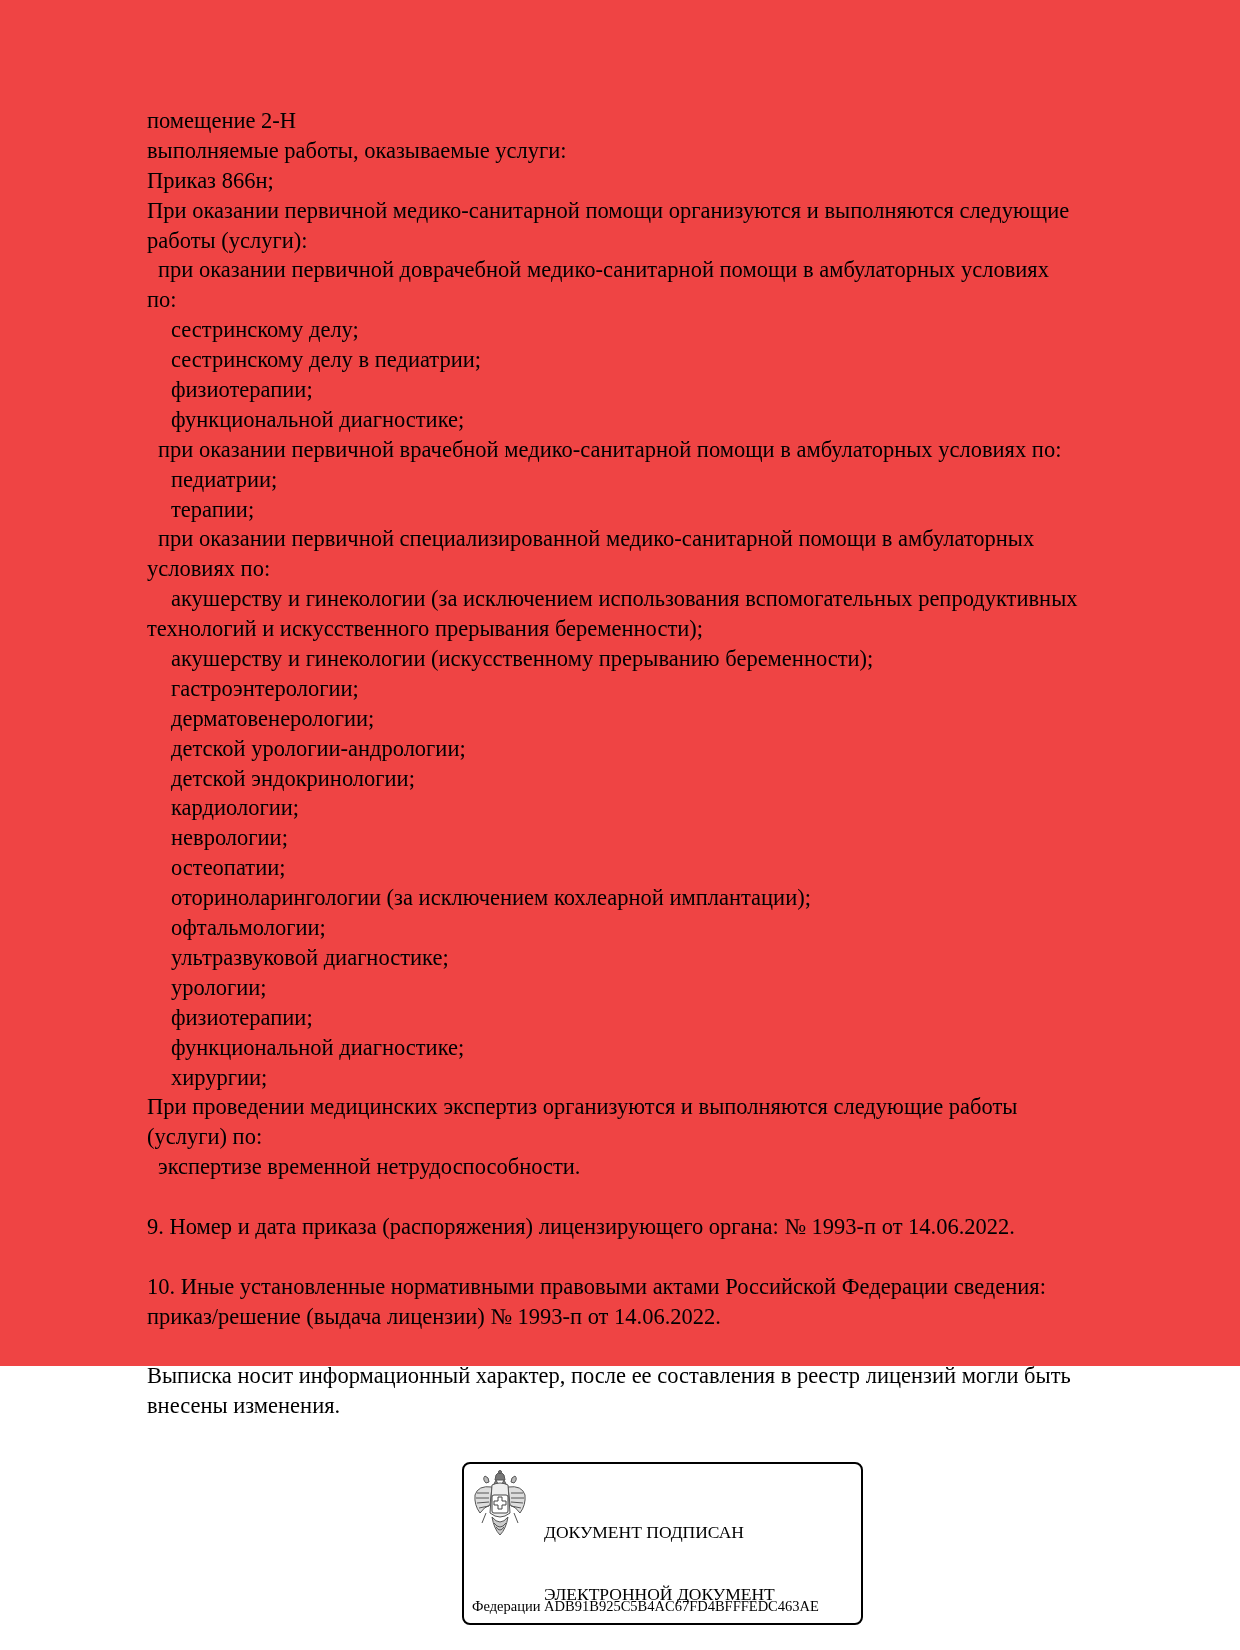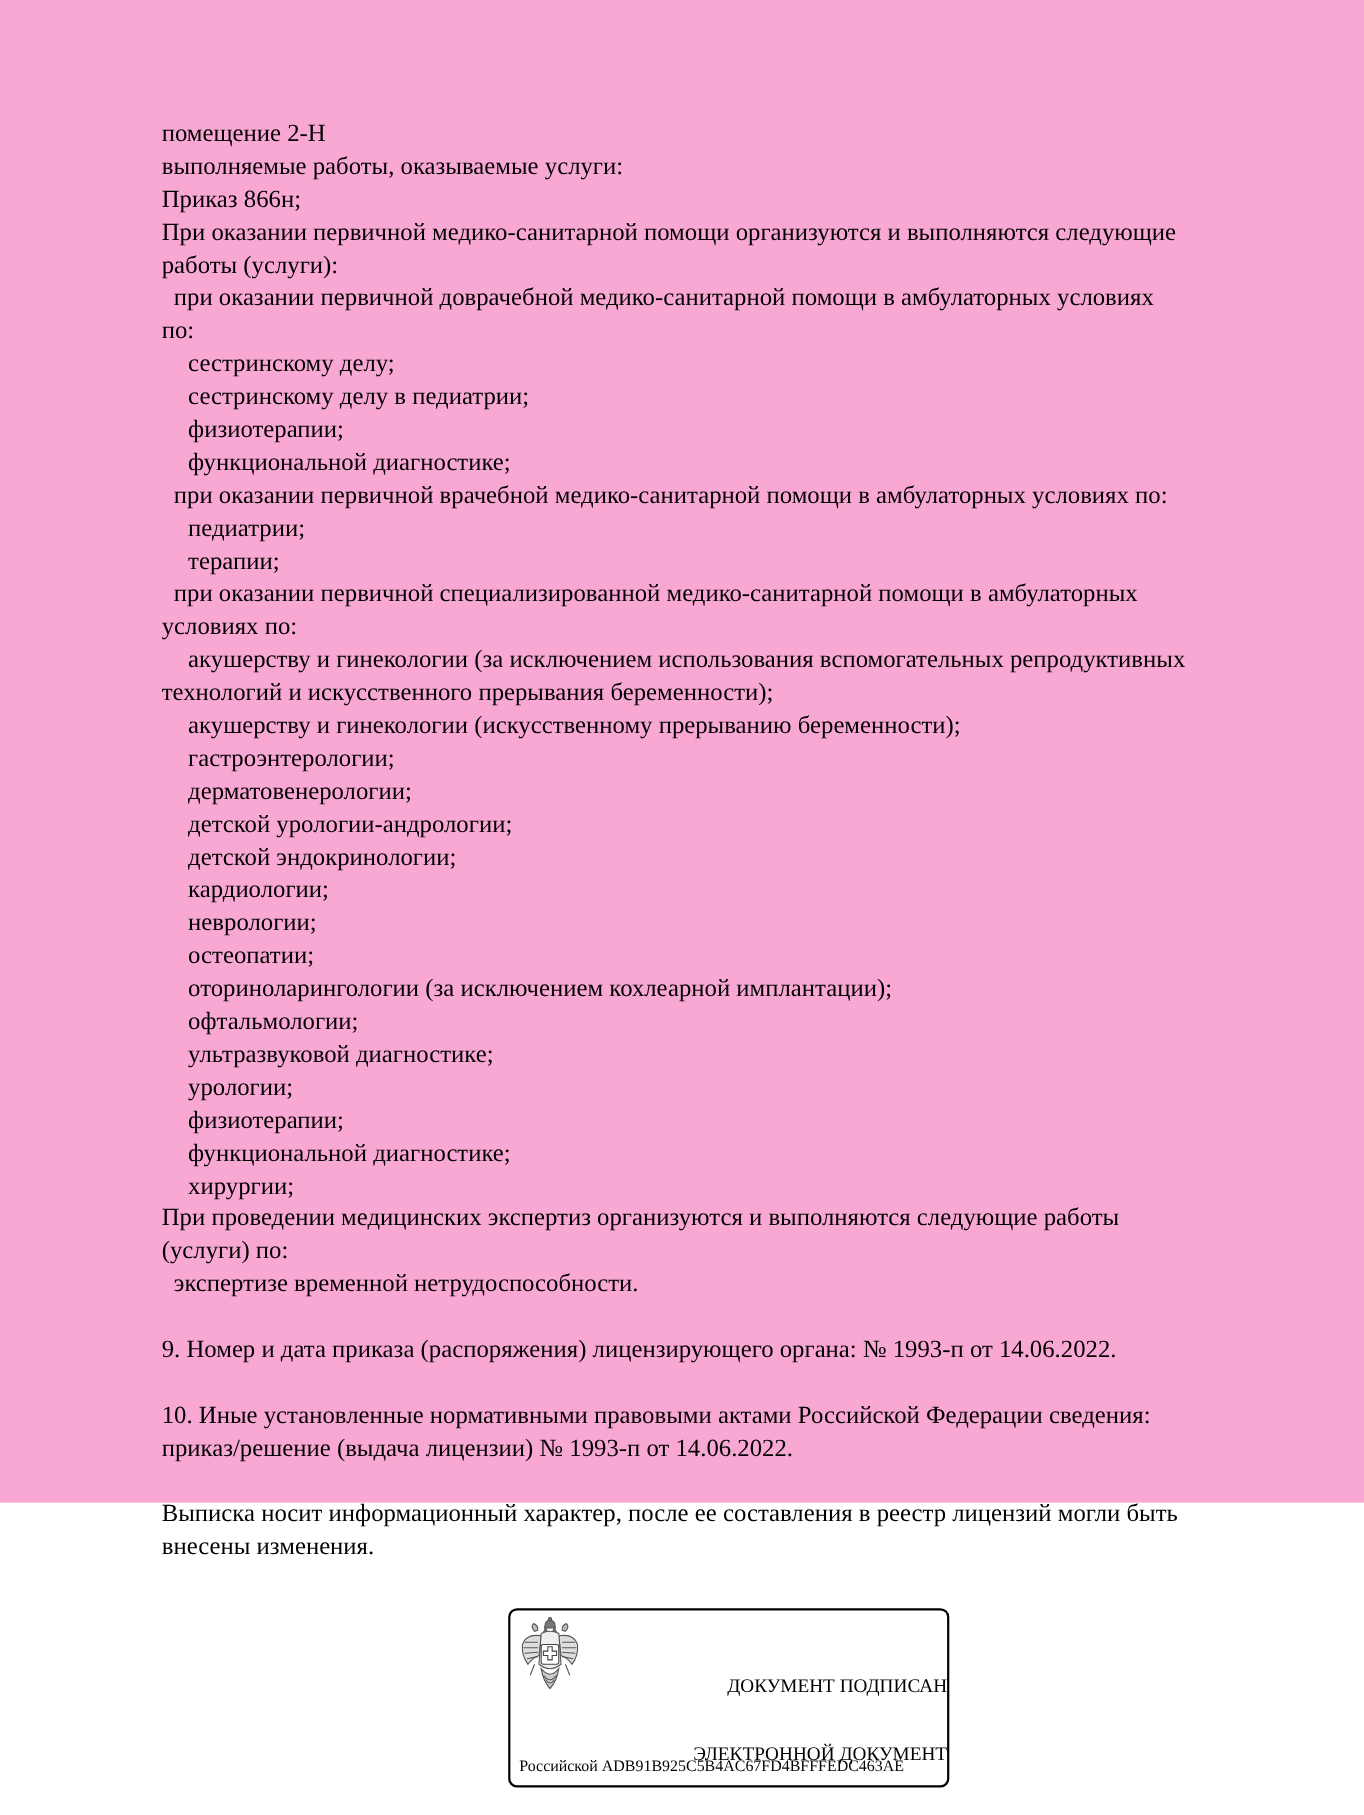--- a/index.html
+++ b/index.html
@@ -13,21 +13,21 @@
     position: relative;
     overflow: hidden;
     color: #000000;
     font-family: "Liberation Serif", "DejaVu Serif", serif;
   }
   .page {
     position: absolute;
     left: 0; top: 0;
     width: 1240px;
     height: 1366px;
-    background: #f9a8d4;
+    background: #ef4444;
   }
   .body-text {
     position: absolute;
     left: 147px;
     top: 106px;
     width: 1030px;
     font-size: 22.5px;
     line-height: 29.9px;
     white-space: pre;
   }
@@ -55,24 +55,24 @@
   }
   .emblem {
     position: absolute;
     left: 8px;
     top: 5px;
     width: 56px;
     height: 70px;
   }
   .stamp-title {
     position: absolute;
-    left: 92px;
+    left: 80px;
     top: 17px;
     width: 305px;
-    text-align: right;
+    text-align: left;
     font-size: 17.5px;
     line-height: 20.5px;
     white-space: pre;
   }
   .stamp-info {
     position: absolute;
     left: 8px;
     top: 86px;
     font-size: 14.5px;
     line-height: 22.5px;
@@ -116,19 +116,19 @@
         <path d="M14 44 L10 54 M42 44 L46 54"></path>
       </g>
     </svg>
 
     <div class="stamp-title">
       <span class="line-s" style="display:block">ДОКУМЕНТ ПОДПИСАН</span>
       <span class="line-s" style="display:block">ЭЛЕКТРОННОЙ ДОКУМЕНТ</span>
     </div>
 
     <div class="stamp-info">
-      <span class="row"><span>Российской</span> <span>ADB91B925C5B4AC67FD4BFFFEDC463AE</span></span>
+      <span class="row"><span>Федерации</span> <span>ADB91B925C5B4AC67FD4BFFFEDC463AE</span></span>
       
       
     </div>
   </div>
 
 </div>
 
 </body></html>

